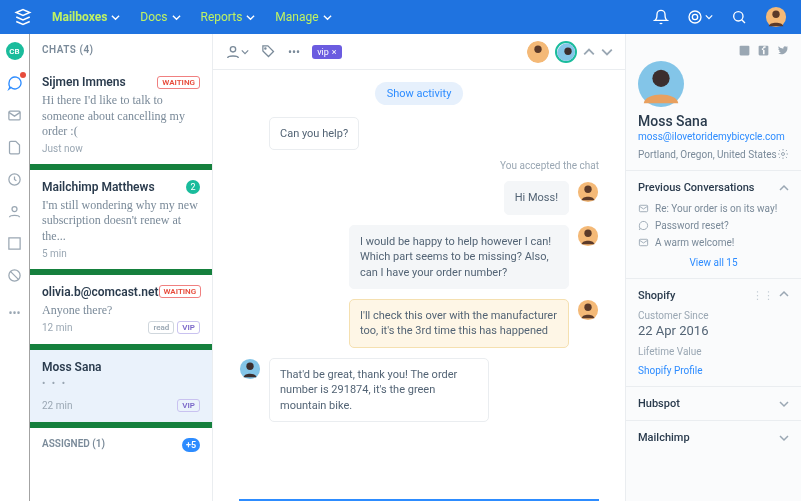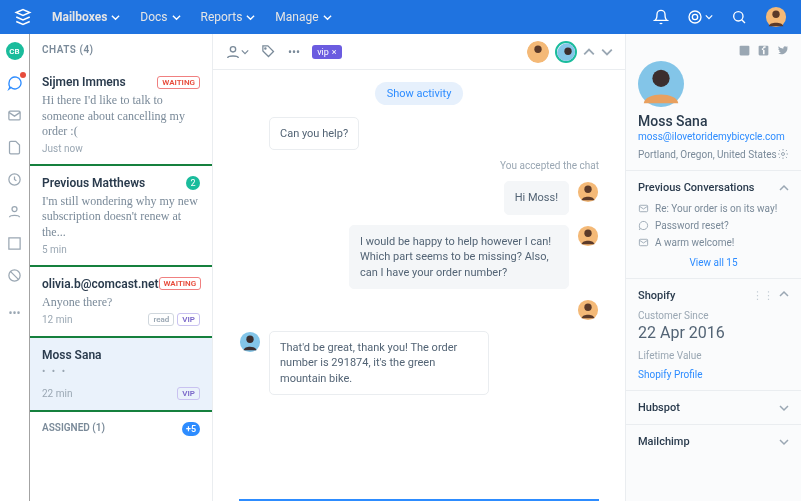--- a/index.html
+++ b/index.html
@@ -1,31 +1,31 @@
 <!DOCTYPE html>
 <html><head>
 <meta charset="utf-8">
 <style>
 * { margin: 0; padding: 0; box-sizing: border-box; }
 body { font-family: -apple-system, BlinkMacSystemFont, "Segoe UI", Roboto, sans-serif; font-size: 12px; color: #2a3b4d; background: #fff; width: 801px; height: 501px; overflow: hidden; }
 .app { display: flex; flex-direction: column; height: 100%; }
-.topnav { background: #1f73e0; height: 34px; display: flex; align-items: center; color: #e5e5e5; padding: 0 14px; justify-content: space-between; }
+.topnav { background: #1f73e0; height: 34px; display: flex; align-items: center; color: #bef264; padding: 0 14px; justify-content: space-between; }
 .topnav-left { display: flex; align-items: center; gap: 20px; }
 .topnav-right { display: flex; align-items: center; gap: 18px; }
 .nav-item { display: flex; align-items: center; gap: 4px; font-size: 12px; cursor: pointer; }
 .logo { width: 18px; height: 18px; }
 .body { display: flex; flex: 1; overflow: hidden; }
 .rail { width: 30px; background: #fff; border-right: 1px solid #a3a3a3; display: flex; flex-direction: column; align-items: center; padding-top: 8px; gap: 14px; }
 .rail .r-item { width: 18px; height: 18px; display: flex; align-items: center; justify-content: center; color: #9aa7b3; }
 .rail .r-item.badge { width: 18px; height: 18px; border-radius: 50%; background: #1abc9c; color: #fff; font-size: 8px; font-weight: 600; }
 .rail .r-item.active { color: #e23c3c; position: relative; }
 .rail .r-item.active::after { content:""; position:absolute; right:-2px; top:-2px; width:6px; height:6px; background:#e74c3c; border-radius:50%; }
 .chatlist { width: 183px; border-right: 1px solid #eaedf0; display: flex; flex-direction: column; overflow-y: auto; }
 .chatlist-hdr { padding: 10px 12px; font-size: 10px; color: #7a8a99; font-weight: 600; letter-spacing: 0.5px; }
-.chat-item { border-bottom: 2px solid #15803d; padding: 10px 12px; cursor: pointer; }
+.chat-item { border-bottom: 6px solid #15803d; padding: 10px 12px; cursor: pointer; }
 .chat-item .row1 { display: flex; justify-content: space-between; align-items: center; margin-bottom: 4px; }
 .chat-item .name { font-size: 12px; font-weight: 600; color: #2a3b4d; }
 .pill { font-size: 8px; padding: 1px 4px; border-radius: 3px; font-weight: 600; }
 .pill.waiting { border: 1px solid #f08080; color: #e74c3c; }
 .pill.vip { border: 1px solid #c9c2f0; color: #7b68c9; }
 .pill.read { border: 1px solid #d0d7dd; color: #9aa7b3; }
 .badge-count { background: #1abc9c; color: #fff; border-radius: 50%; width: 14px; height: 14px; font-size: 9px; display: flex; align-items: center; justify-content: center; }
 .preview { font-size: 12px; color: #7a8a99; line-height: 1.3; margin-bottom: 3px; font-family: Liberation Serif, serif; }
 .meta { display: flex; justify-content: space-between; align-items: center; font-size: 10px; color: #9aa7b3; }
 .chat-item.selected { background: #eaf2fb; }
@@ -54,21 +54,21 @@
 .big-avatar { width: 46px; height: 46px; border-radius: 50%; margin-bottom: 6px; }
 .sp-name { font-size: 14px; font-weight: 500; color: #2a3b4d; }
 .sp-email { color: #2d8cff; font-size: 10px; margin-top: 2px; word-break: break-all; }
 .sp-loc { display:flex; justify-content:space-between; align-items:center; color: #7a8a99; font-size: 10px; margin-top: 6px; }
 .sp-section { border-top: 1px solid #eaedf0; padding: 10px 12px; }
 .sp-sec-hdr { display:flex; justify-content:space-between; align-items:center; font-size: 11px; font-weight: 500; color:#2a3b4d; cursor:pointer; }
 .sp-list { margin-top: 6px; }
 .sp-list-item { display:flex; gap:6px; color:#7a8a99; font-size:10px; padding:3px 0; }
 .sp-link { color:#2d8cff; text-align:center; font-size:10px; margin-top:6px; cursor:pointer; }
 .sp-field-label { color:#9aa7b3; font-size:10px; margin-top:8px; }
-.sp-field-val { color:#536475; font-size:16px; margin-top:2px; }
+.sp-field-val { color:#536475; font-size:13px; margin-top:2px; }
 .profile-link { color:#2d8cff; font-size:10px; margin-top:8px; cursor:pointer; }
 .chev { color:#9aa7b3; }
 .compose-divider { height:2px; background:#2d8cff; margin:0 26px; }
 svg { display: block; }
 </style>
 </head>
 <body>
 
 <div class="app">
 
@@ -190,21 +190,21 @@
             <span class="pill waiting">WAITING</span>
           </div>
         <div class="preview">Hi there I'd like to talk to someone about cancelling my order :(</div>
         <div class="meta">
             <span>Just now</span>
           </div>
       </div>
 
       <div class="chat-item">
         <div class="row1">
-            <span class="name">Previous Matthews</span>
+            <span class="name">Mailchimp Matthews</span>
             <span class="badge-count">2</span>
           </div>
         <div class="preview">I'm still wondering why my new subscription doesn't renew at the...</div>
         <div class="meta">
             <span>5 min</span>
           </div>
       </div>
 
       <div class="chat-item">
         <div class="row1">
@@ -312,20 +312,21 @@
           <div class="bubble gray">I would be happy to help however I can! Which part seems to be missing? Also, can I have your order number?</div>
           <span class="av">
               <svg width="22" height="22" viewBox="0 0 24 24">
                 <circle cx="12" cy="12" r="11" fill="#f4b977"></circle>
                 <circle cx="12" cy="9" r="4" fill="#5b3a29"></circle>
                 <path d="M5 21c1-5 13-5 14 0" fill="#5b3a29"></path>
               </svg>
             </span>
         </div>
         <div class="msg-row right">
+          <div class="bubble note">I'll check this over with the manufacturer too, it's the 3rd time this has happened</div>
           <span class="av">
               <svg width="22" height="22" viewBox="0 0 24 24">
                 <circle cx="12" cy="12" r="11" fill="#f4b977"></circle>
                 <circle cx="12" cy="9" r="4" fill="#5b3a29"></circle>
                 <path d="M5 21c1-5 13-5 14 0" fill="#5b3a29"></path>
               </svg>
             </span>
         </div>
 
         <div class="msg-row">

